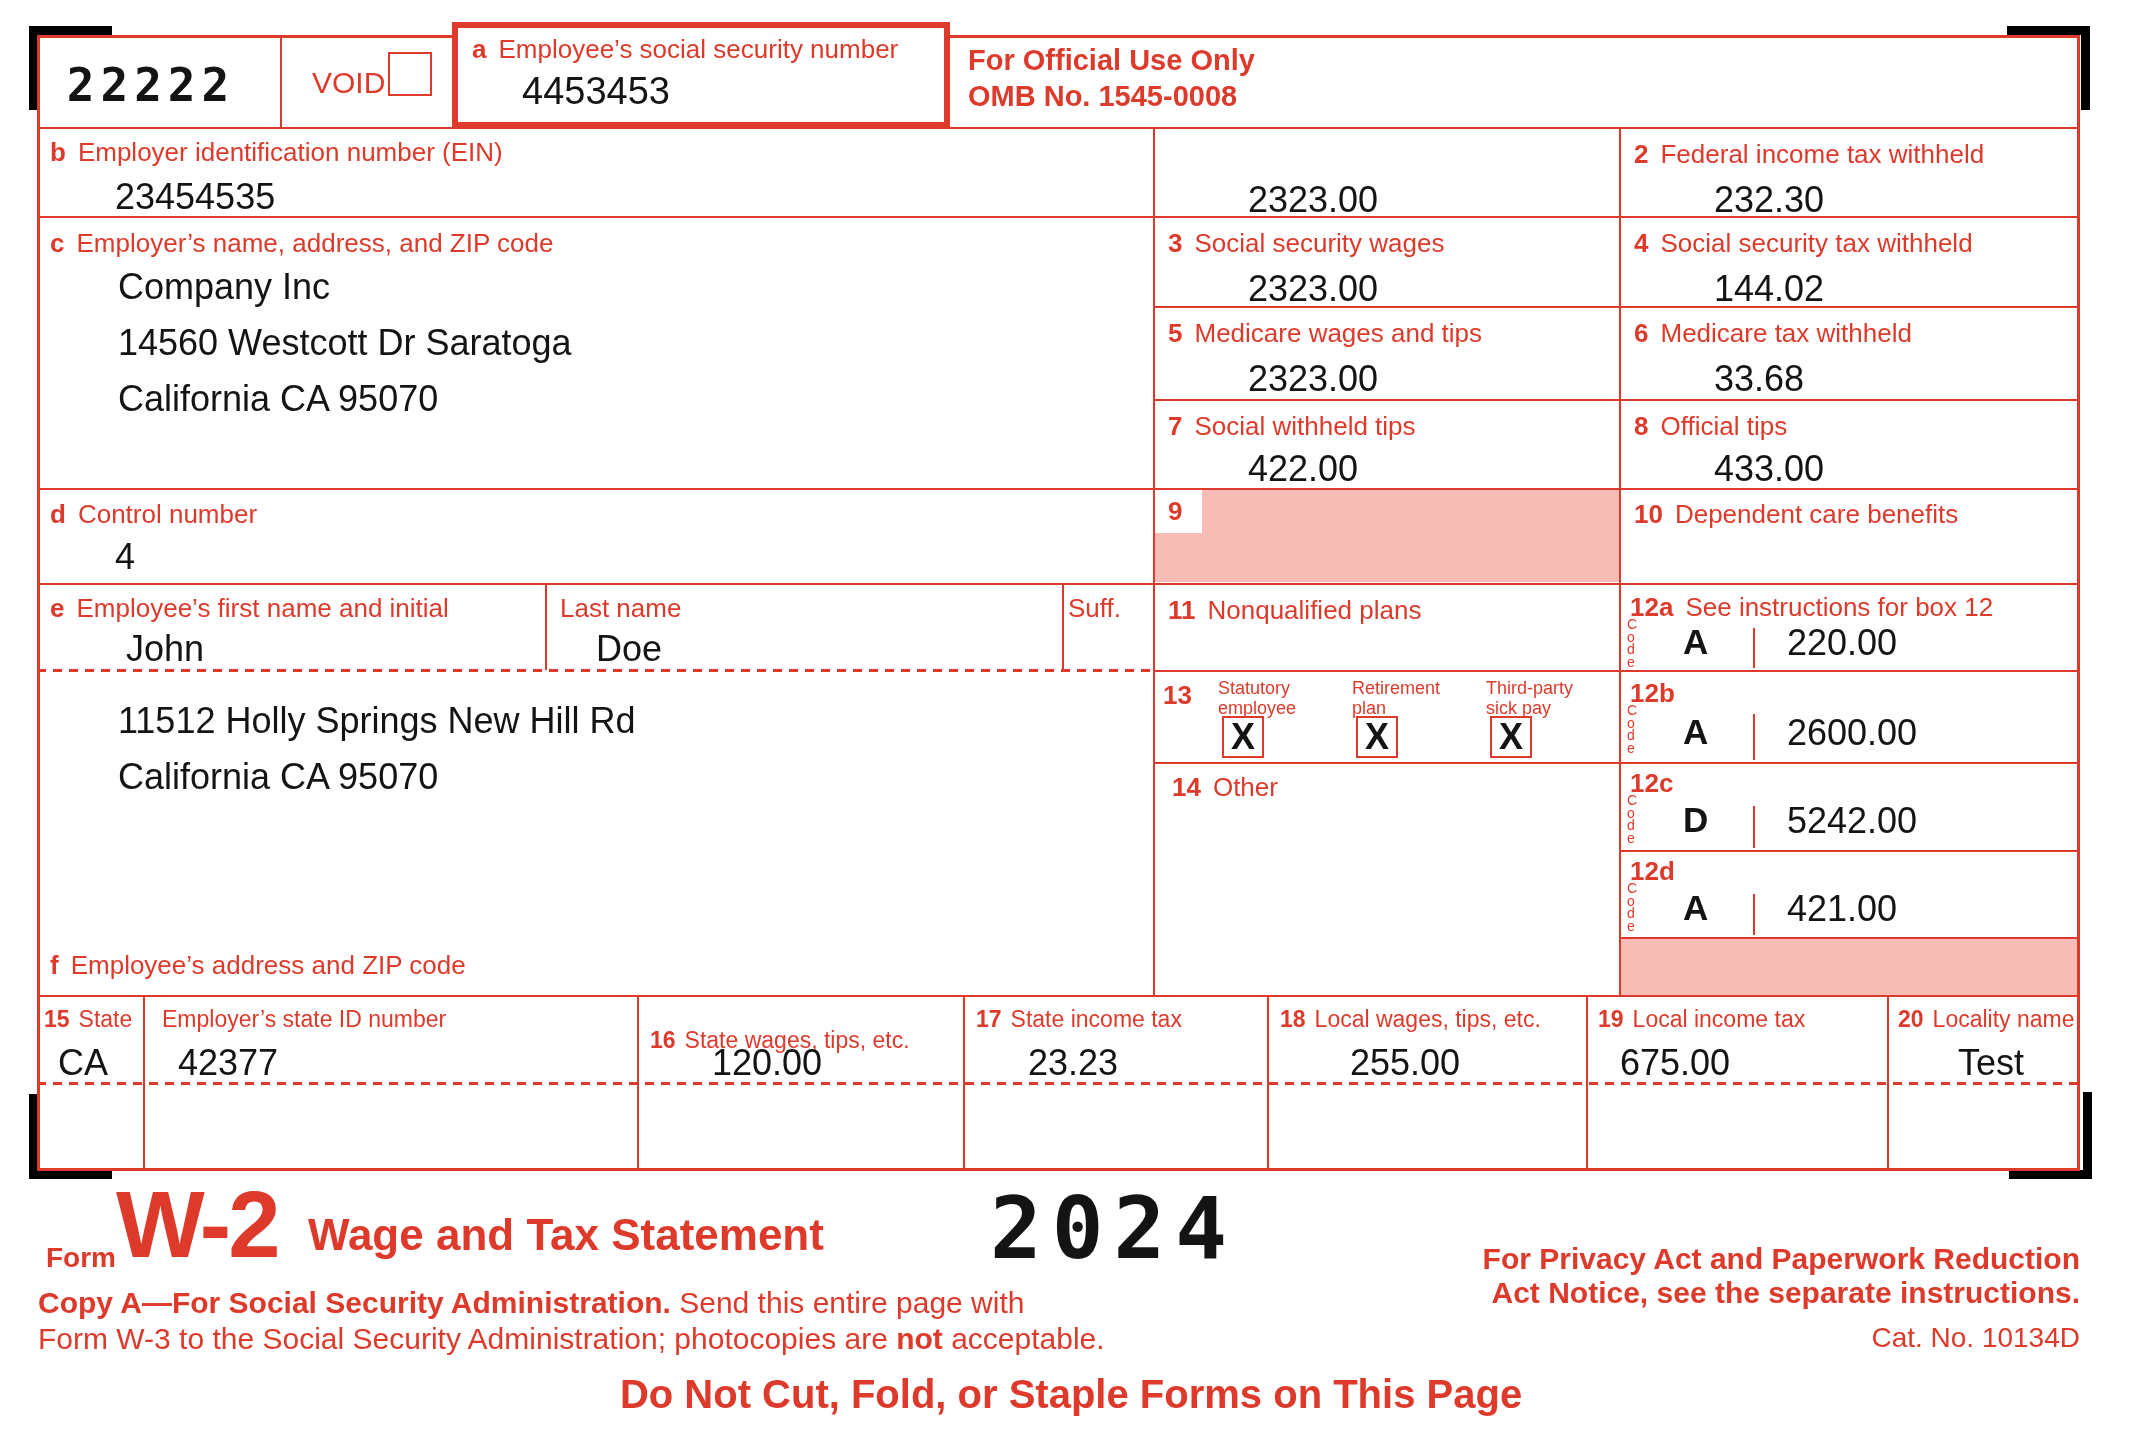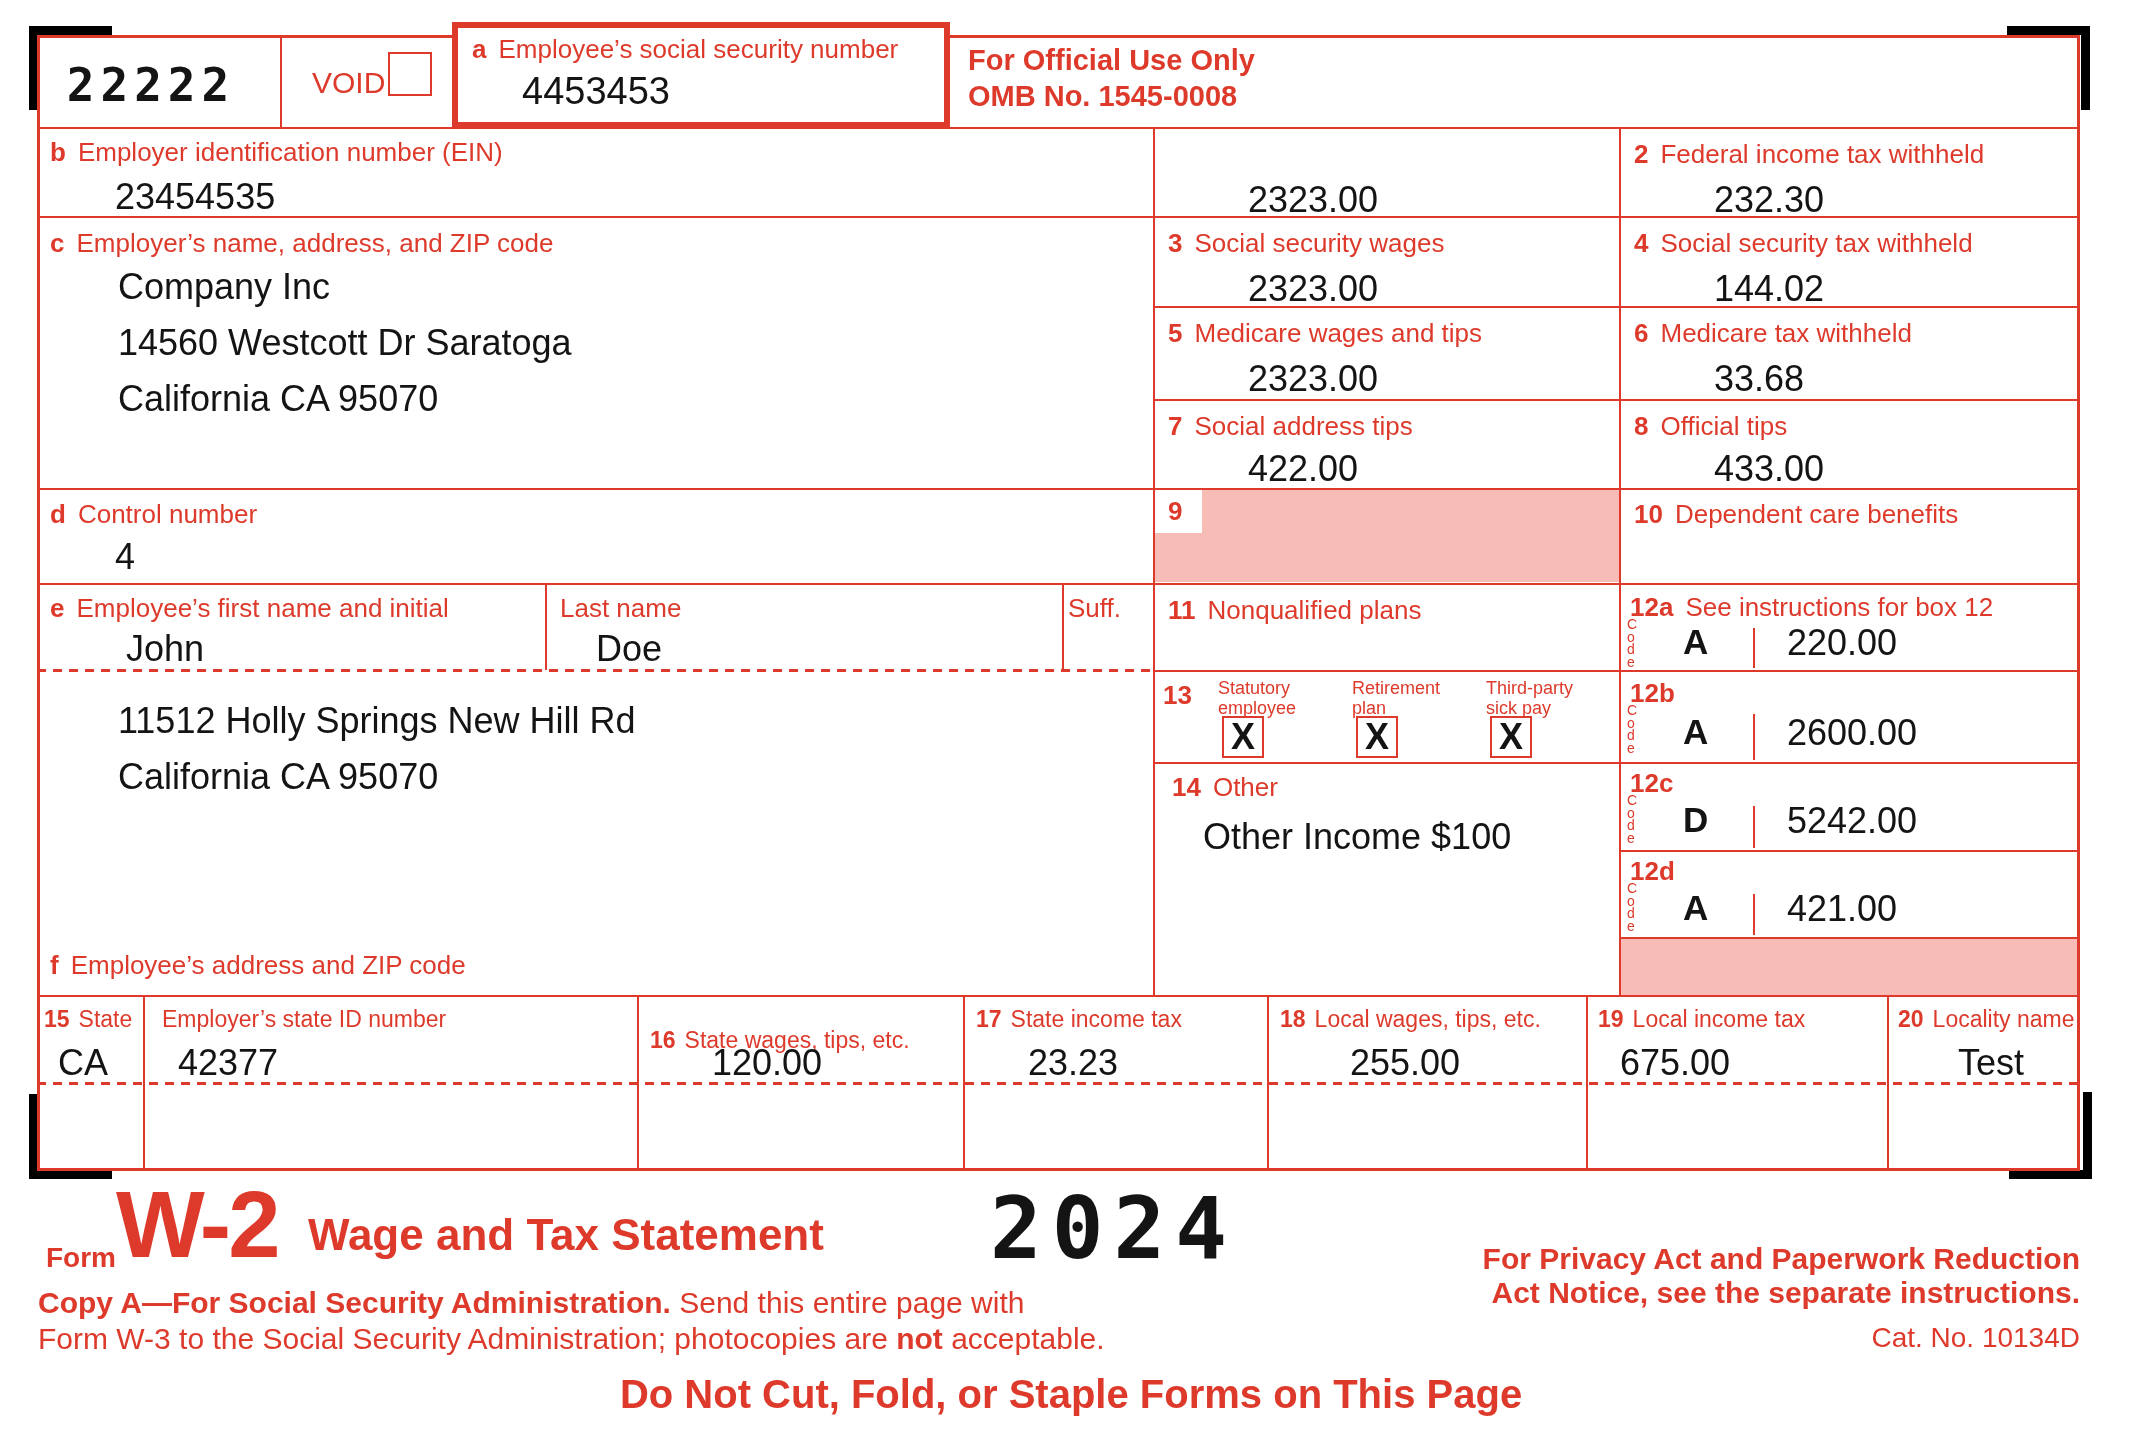--- a/index.html
+++ b/index.html
@@ -155,21 +155,21 @@
   <div class="lbl" style="left:1168px;top:318px;">
     <b>5</b><span>Medicare wages and tips</span>
   </div>
   <div class="val" style="left:1248px;top:358px;">2323.00</div>
   <div class="lbl" style="left:1634px;top:318px;">
     <b>6</b><span>Medicare tax withheld</span>
   </div>
   <div class="val" style="left:1714px;top:358px;">33.68</div>
 
   <div class="lbl" style="left:1168px;top:411px;">
-    <b>7</b><span>Social address tips</span>
+    <b>7</b><span>Social withheld tips</span>
   </div>
   <div class="val" style="left:1248px;top:448px;">422.00</div>
   <div class="lbl" style="left:1634px;top:411px;">
     <b>8</b><span>Official tips</span>
   </div>
   <div class="val" style="left:1714px;top:448px;">433.00</div>
 
   <div class="lbl" style="left:1168px;top:496px;"><b>9</b></div>
   <div class="lbl" style="left:1634px;top:499px;">
     <b>10</b><span>Dependent care benefits</span>
@@ -211,21 +211,20 @@
   </div>
 
   <div class="lbl" style="left:1630px;top:678px;"><b>12b</b></div>
   <div class="codecol" style="left:1627px;top:704px;">Code</div>
   <div class="codeletter" style="left:1683px;top:712px;">A</div>
   <div class="val" style="left:1787px;top:712px;">2600.00</div>
 
   <div class="lbl" style="left:1172px;top:772px;">
     <b>14</b><span>Other</span>
   </div>
-  <div class="val" style="left:1203px;top:816px;">Other Income $100</div>
 
   <div class="lbl" style="left:1630px;top:768px;"><b>12c</b></div>
   <div class="codecol" style="left:1627px;top:794px;">Code</div>
   <div class="codeletter" style="left:1683px;top:800px;">D</div>
   <div class="val" style="left:1787px;top:800px;">5242.00</div>
 
   <div class="lbl" style="left:1630px;top:856px;"><b>12d</b></div>
   <div class="codecol" style="left:1627px;top:882px;">Code</div>
   <div class="codeletter" style="left:1683px;top:888px;">A</div>
   <div class="val" style="left:1787px;top:888px;">421.00</div>

